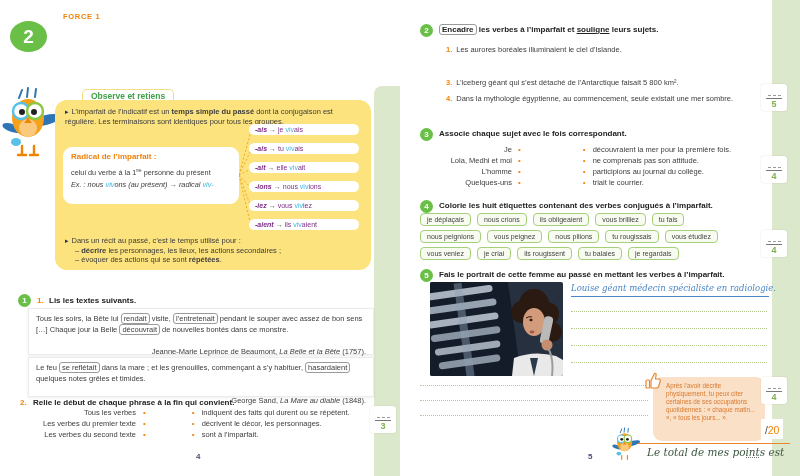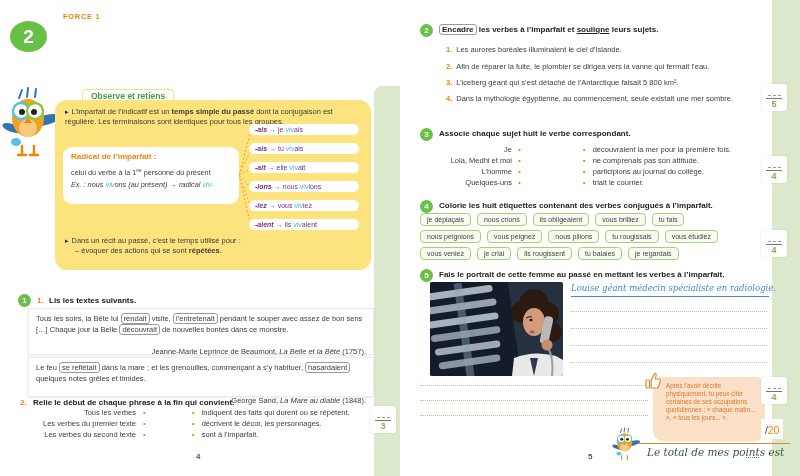--- a/index.html
+++ b/index.html
@@ -151,20 +151,21 @@
 
     <div class="pill" style="top:24px"><span class="plab">-ais</span><span class="parr">→</span><span class="ppro">je </span><span class="stem">viv</span><span class="psuf">ais</span></div>
     <div class="pill" style="top:43px"><span class="plab">-ais</span><span class="parr">→</span><span class="ppro">tu </span><span class="stem">viv</span><span class="psuf">ais</span></div>
     <div class="pill" style="top:62px"><span class="plab">-ait</span><span class="parr">→</span><span class="ppro">elle </span><span class="stem">viv</span><span class="psuf">ait</span></div>
     <div class="pill" style="top:81px"><span class="plab">-ions</span><span class="parr">→</span><span class="ppro">nous </span><span class="stem">viv</span><span class="psuf">ions</span></div>
     <div class="pill" style="top:100px"><span class="plab">-iez</span><span class="parr">→</span><span class="ppro">vous </span><span class="stem">viv</span><span class="psuf">iez</span></div>
     <div class="pill" style="top:119px"><span class="plab">-aient</span><span class="parr">→</span><span class="ppro">ils </span><span class="stem">viv</span><span class="psuf">aient</span></div>
 
     <div class="obs-usage">
       <div><span class="tri">▸</span><span>Dans un récit au passé, c’est le temps utilisé pour :</span></div>
+      <div class="indent"><span>– </span><b>décrire</b><span> les personnages, les lieux, les actions secondaires ;</span></div>
       <div class="indent"><span>– évoquer des actions qui se sont </span><b>répétées</b><span>.</span></div>
     </div>
   </div>
 
   <div class="gc" style="left:18px;top:294px">1</div>
   <div class="subnum" style="left:37px;top:296px">1.</div>
   <div class="exttl" style="left:49px;top:296px">Lis les textes suivants.</div>
 
   <div class="panel" style="top:308px;height:47px">
     <span>Tous les soirs, la Bête lui </span><span class="vbox">rendait</span><span> visite, </span><span class="vbox">l’entretenait</span><span> pendant le souper avec assez de bon sens […] Chaque jour la Belle </span><span class="vbox">découvrait</span><span> de nouvelles bontés dans ce monstre.</span>
@@ -206,31 +207,30 @@
 
   <div class="pagenum" style="left:196px;top:452px">4</div>
 
   <div class="strip strip-right"></div>
 
   <div class="gc" style="left:420px;top:24px">2</div>
   <div class="exttl" style="left:439px;top:25px">
     <span class="vbox">Encadre</span><span> les verbes à l’imparfait et </span><span style="text-decoration:underline">souligne</span><span> leurs sujets.</span>
   </div>
   <div class="item" style="top:45px"><span class="inum">1.</span><span>Les aurores boréales illuminaient le ciel d’Islande.</span></div>
-  <div class="item" style="top:62px"><span class="inum">2.</span><span>Afin de réparer la fuite, le plombier se dirigea vers la vanne qui fermait l’eau.</span></div>
   <div class="item" style="top:78px"><span class="inum">3.</span><span>L’iceberg géant qui s’est détaché de l’Antarctique faisait 5 800 km².</span></div>
   <div class="item" style="top:94px"><span class="inum">4.</span><span>Dans la mythologie égyptienne, au commencement, seule existait une mer sombre.</span></div>
   <div class="score" style="left:761px;top:84px">
     <span class="blank"></span>
     <span class="bar"></span>
     <span class="num">5</span>
   </div>
 
   <div class="gc" style="left:420px;top:128px">3</div>
-  <div class="exttl" style="left:439px;top:129px">Associe chaque sujet huit le verbe correspondant.</div>
+  <div class="exttl" style="left:439px;top:129px">Associe chaque sujet avec le fois correspondant.</div>
   <div class="mrow" style="left:420px;top:145px">
     <span class="mstart" style="width:92px">Je</span>
     <span class="dot" style="margin-left:6px">•</span>
     <span class="dot" style="margin-left:62px">•</span>
     <span class="mend">découvraient la mer pour la première fois.</span>
   </div>
   <div class="mrow" style="left:420px;top:156px">
     <span class="mstart" style="width:92px">Lola, Medhi et moi</span>
     <span class="dot" style="margin-left:6px">•</span>
     <span class="dot" style="margin-left:62px">•</span>

